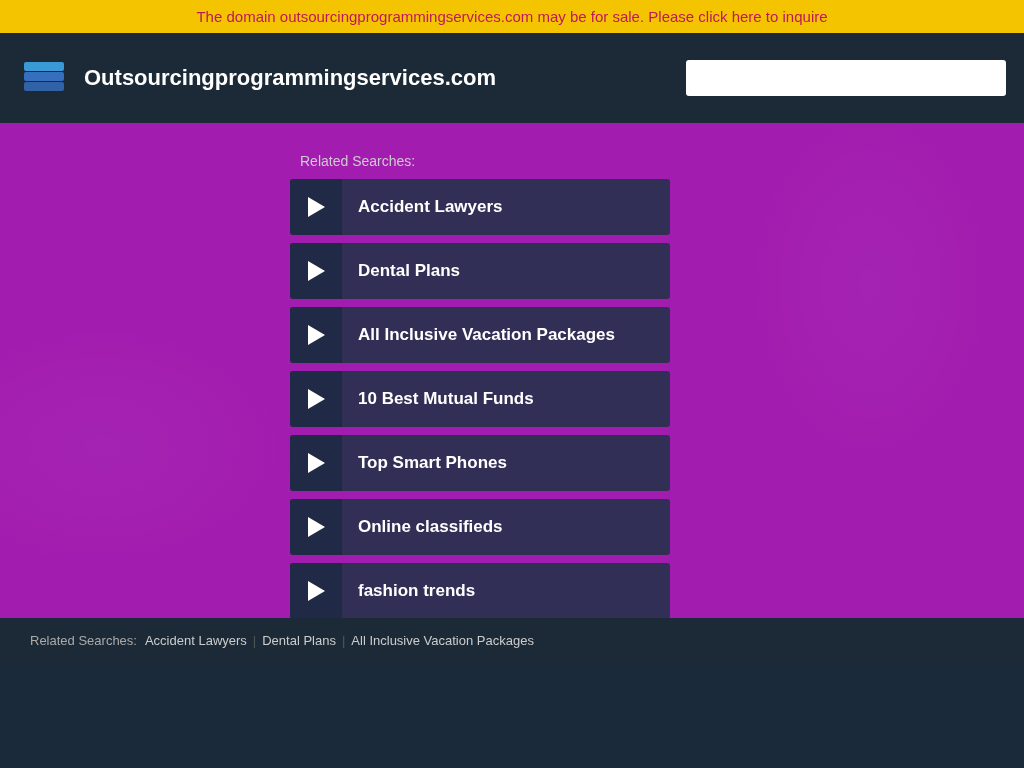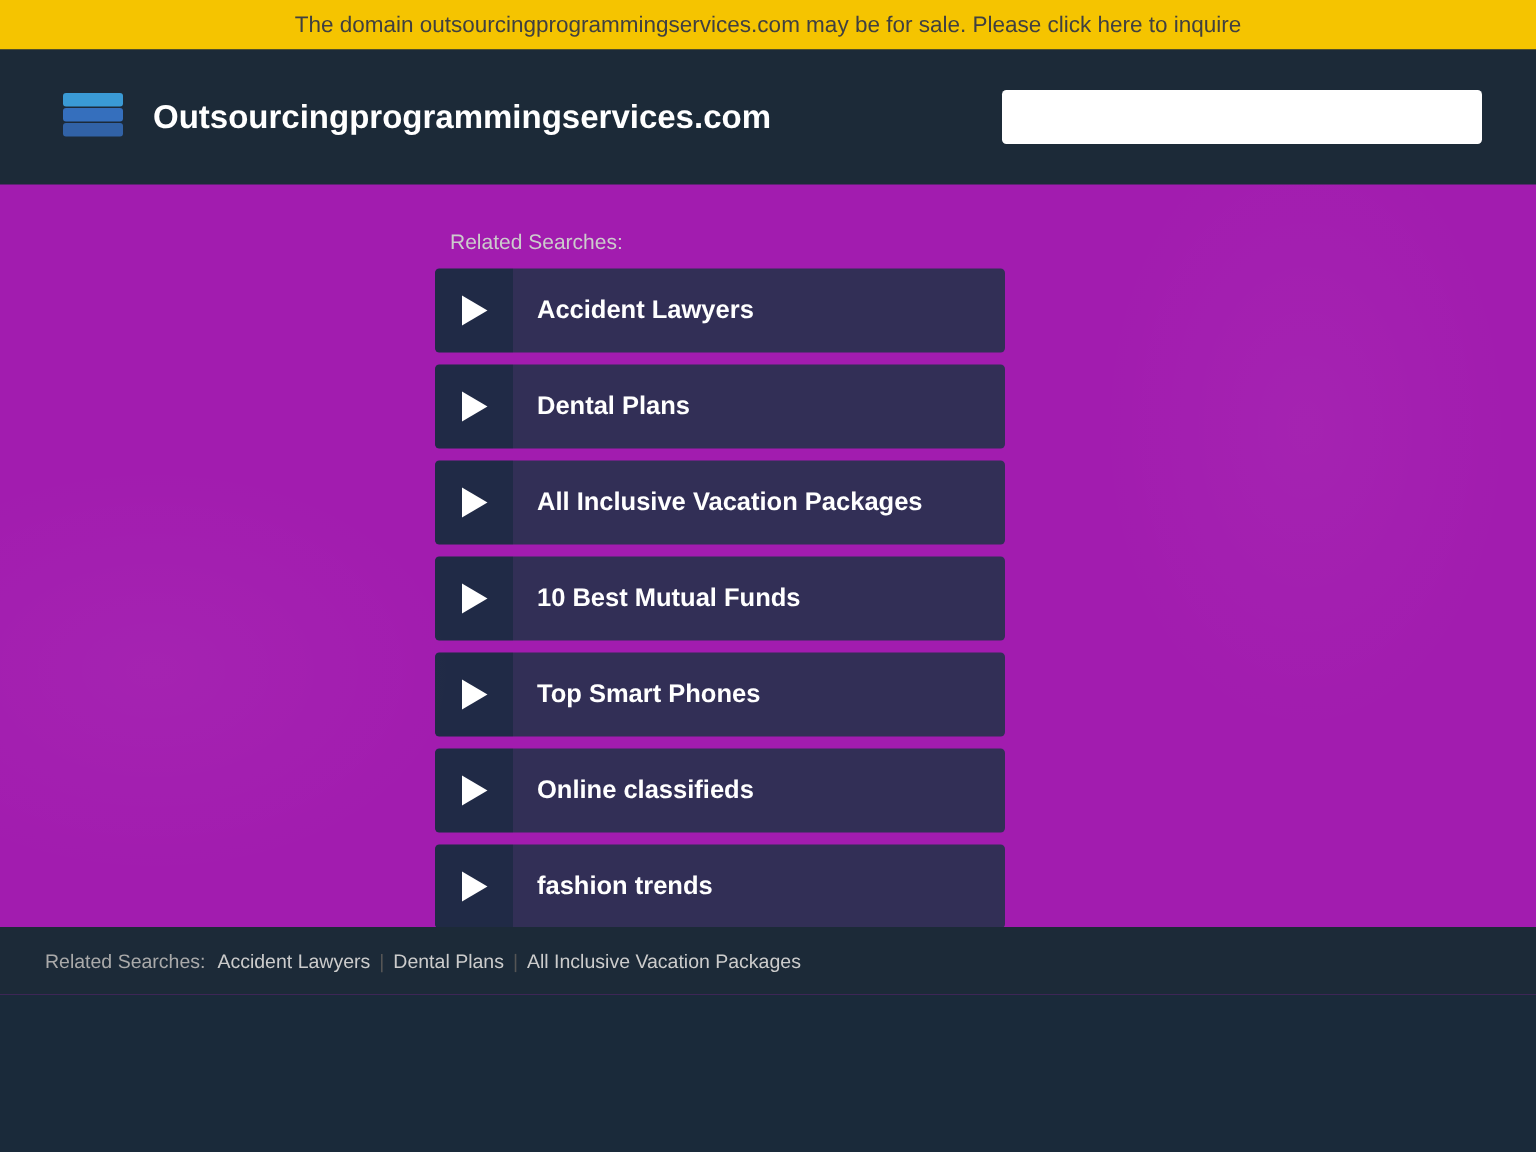--- a/index.html
+++ b/index.html
@@ -4,30 +4,30 @@
   <style>
     * { margin: 0; padding: 0; box-sizing: border-box; }
     body { font-family: Arial, sans-serif; width: 1024px; height: 768px; overflow: hidden; background: #1a2a3a; }
 
     
     .top-banner {
       background: #f5c400;
       text-align: center;
       padding: 8px 16px;
       font-size: 15px;
-      color: #404040;
+      color: #be185d;
     }
 
     
     .header {
       background: #1c2a38;
       display: flex;
       align-items: center;
       justify-content: space-between;
-      padding: 16px 36px;
+      padding: 16px 18px;
       height: 90px;
     }
     .header-left { display: flex; align-items: center; gap: 14px; }
     .logo-icon {
       width: 52px;
       height: 52px;
     }
     .site-title {
       font-size: 22px;
       font-weight: bold;

